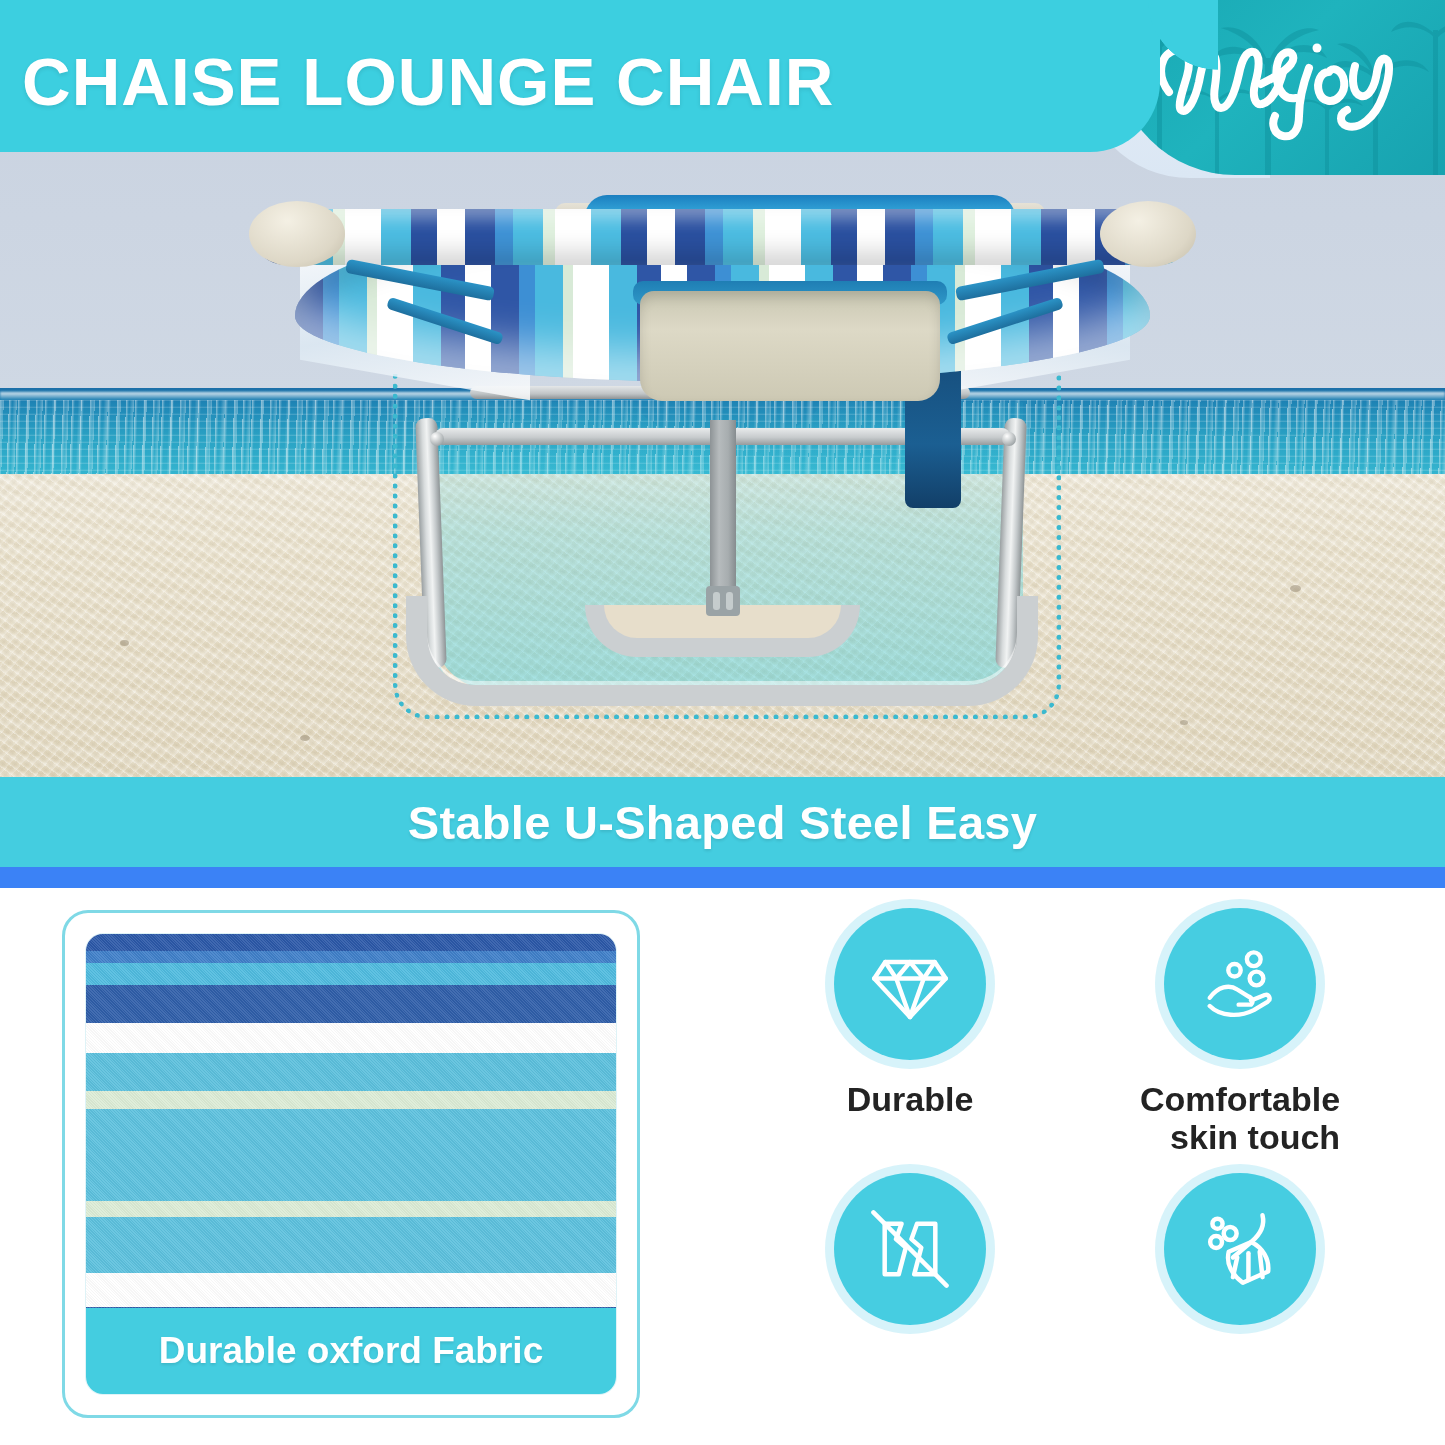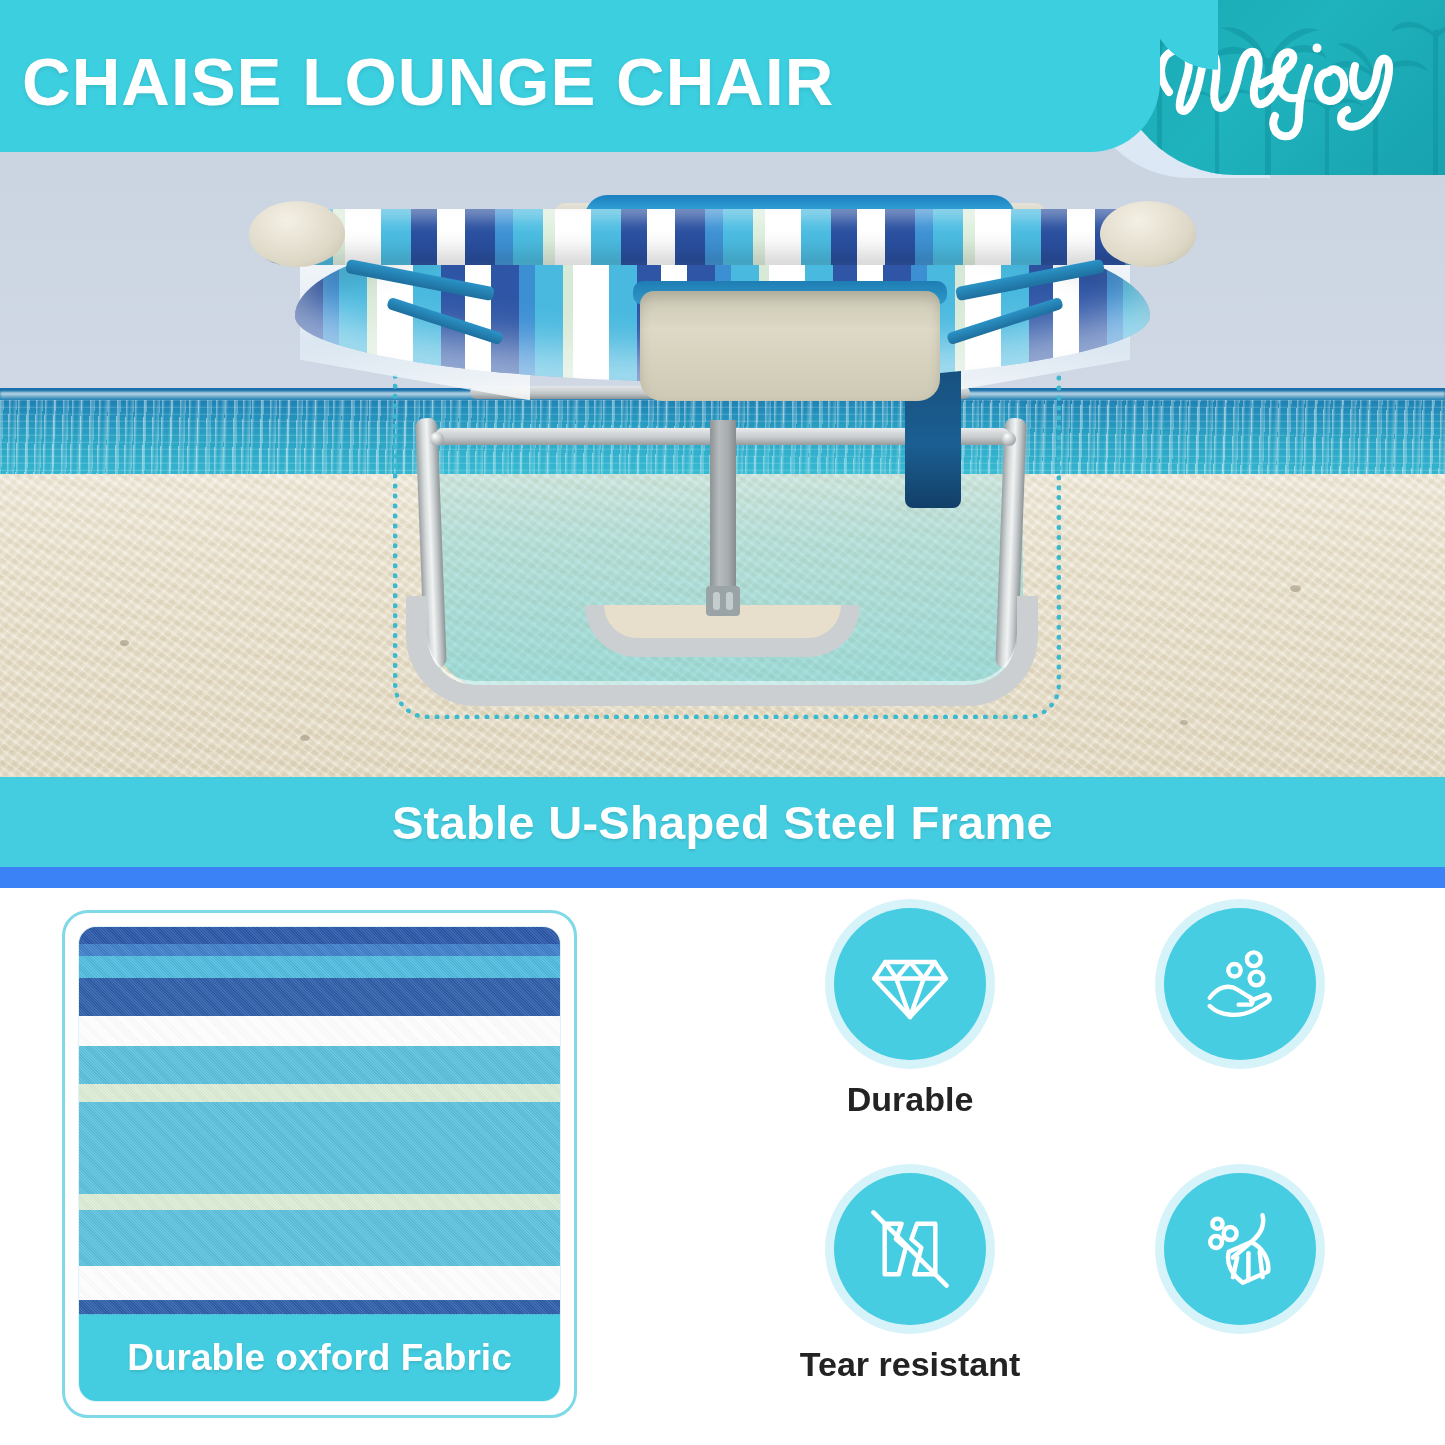--- a/index.html
+++ b/index.html
@@ -249,23 +249,23 @@
   .caption-text {
     color:#fff; font-size:47px; font-weight:bold; letter-spacing:.3px;
     text-shadow: 0 2px 3px rgba(0,0,0,.10);
   }
 
   
   .lower { position:absolute; left:0; top:888px; width:1445px; height:557px; background:#fff; }
 
   
   .swatch-card {
-    position:absolute; left:62px; top:22px; width:515px; height:508px;
+    position:absolute; left:62px; top:22px; width:578px; height:508px;
     border: 3px solid #7fd9e6; border-radius: 26px;
-    padding: 13px; background:#fff;
+    padding: 20px; background:#fff;
   }
   .swatch-inner {
     position:relative; width:100%; height:100%;
     border-radius: 18px; overflow:hidden;
     border: 1px solid #dff3f7;
   }
   .stripes { position:absolute; left:0; top:0; width:100%; height:422px; }
   .stripe { width:100%; position:relative; }
   .stripe::after{
     content:""; position:absolute; inset:0;
@@ -393,21 +393,21 @@
           <path d="M196 58 C188 58 183 68 186 78 C189 88 200 90 207 82 C214 74 212 60 204 56 C200 54 197 56 196 58 Z" stroke-width="8"></path>
           <path d="M222 52 C218 66 220 80 228 82 C236 84 242 72 244 58 C246 46 250 42 254 46 C258 50 256 66 250 82 C242 104 226 116 214 112 C206 109 206 100 214 96" stroke-width="8"></path>
         </g>
       </svg>
     </div>
 
     <div class="header-band"></div>
     <div class="header-title">CHAISE LOUNGE CHAIR</div>
 
     <div class="caption-band">
-      <span class="caption-text">Stable U-Shaped Steel Frame</span>
+      <span class="caption-text">Stable U-Shaped Steel Easy</span>
     </div>
   </div>
 
   <div class="lower">
 
     <div class="swatch-card">
       <div class="swatch-inner">
         <div class="stripes" id="stripes">
             <div class="stripe" style="background: rgb(43, 88, 168); height: 4.02844%;"></div>
             <div class="stripe" style="background: rgb(63, 127, 201); height: 2.8436%;"></div>
@@ -447,31 +447,32 @@
       <div class="feature">
         <div class="feat-circle">
           <svg width="88" height="88" viewBox="0 0 64 64" fill="none" stroke="#ffffff" stroke-width="3.2" stroke-linejoin="round" stroke-linecap="round">
             <circle cx="42" cy="14" r="5"></circle>
             <circle cx="28" cy="22" r="4.5"></circle>
             <circle cx="44" cy="28" r="5"></circle>
             <path d="M10 42 C16 34 24 32 30 36 L38 41 C41 42 42 45 40 47 L31 47"></path>
             <path d="M10 48 C18 56 32 56 42 51 L52 45 C55 43 53 39 50 40 L40 44"></path>
           </svg>
         </div>
+        <div class="feat-label">Comfortable
+skin touch</div>
       </div>
 
       <div class="feature">
         <div class="feat-circle">
           <svg width="90" height="90" viewBox="0 0 64 64" fill="none" stroke="#ffffff" stroke-width="3.2" stroke-linejoin="round" stroke-linecap="round">
             <path d="M14 14 H26 L22 25 L29 31 L24 50 H14 Z"></path>
             <path d="M50 14 H37 L33 25 L40 31 L35 50 H50 Z"></path>
             <path d="M6 6 L58 58"></path>
           </svg>
         </div>
-        <div class="feat-label">Tear resistant</div>
       </div>
 
       <div class="feature">
         <div class="feat-circle">
           <svg width="90" height="90" viewBox="0 0 64 64" fill="none" stroke="#ffffff" stroke-width="3.2" stroke-linejoin="round" stroke-linecap="round">
             <circle cx="16" cy="14" r="3.6"></circle>
             <circle cx="25" cy="21" r="4.6"></circle>
             <circle cx="15" cy="27" r="4.2"></circle>
             <path d="M48 8 C50 16 46 22 40 27 L27 38"></path>
             <path d="M40 27 C48 31 53 39 52 48 L34 56 C26 50 22 42 24 34 Z"></path>

